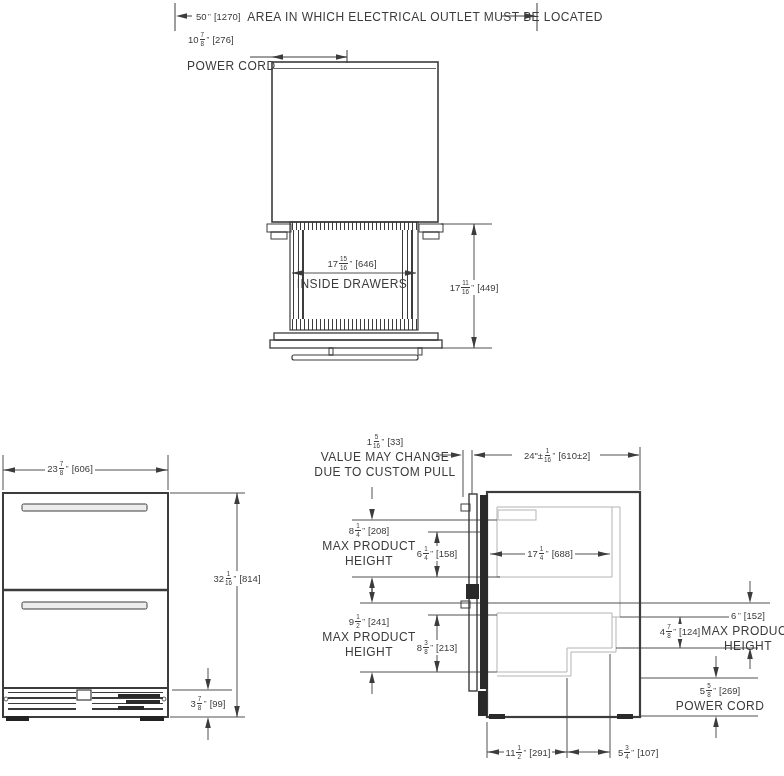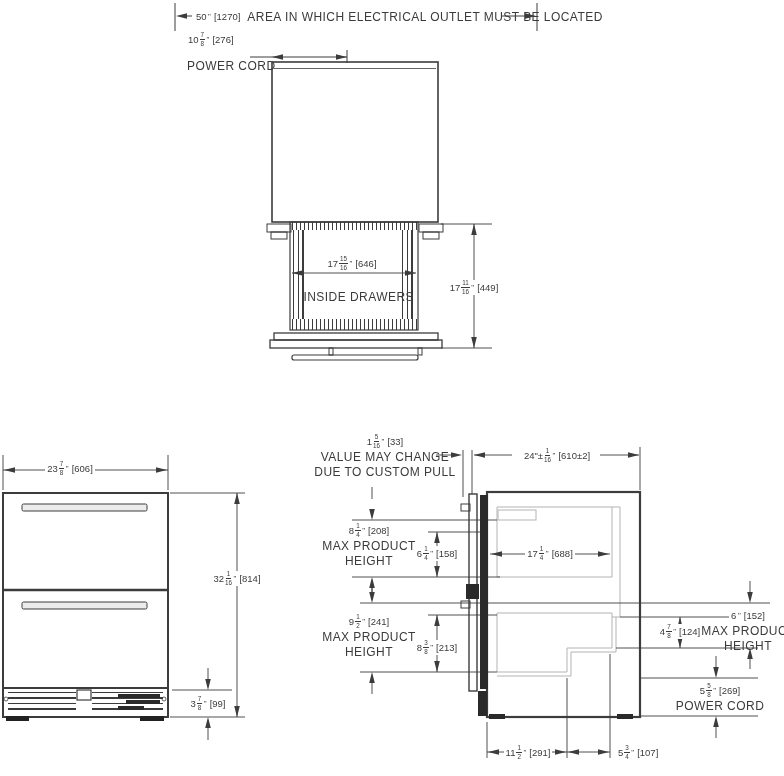--- a/index.html
+++ b/index.html
@@ -140,21 +140,21 @@
     <span class="dim">
         <span class="dw">17</span>
         <span class="frac">
           <span class="fn">15</span>
           <span class="fd">16</span>
         </span>
         <span class="du">"</span>
         <span class="dmm">[646]</span>
       </span>
   </div>
-  <div class="txt" style="left:290px;top:290px;width:124px;justify-content:flex-end;">
+  <div class="txt" style="left:290px;top:277px;width:124px;">
     <span class="lbl">INSIDE DRAWERS</span>
   </div>
   <div class="txt" style="left:432px;top:280px;width:84px;">
     <span class="dim">
         <span class="dw">17</span>
         <span class="frac">
           <span class="fn">11</span>
           <span class="fd">16</span>
         </span>
         <span class="du">"</span>

